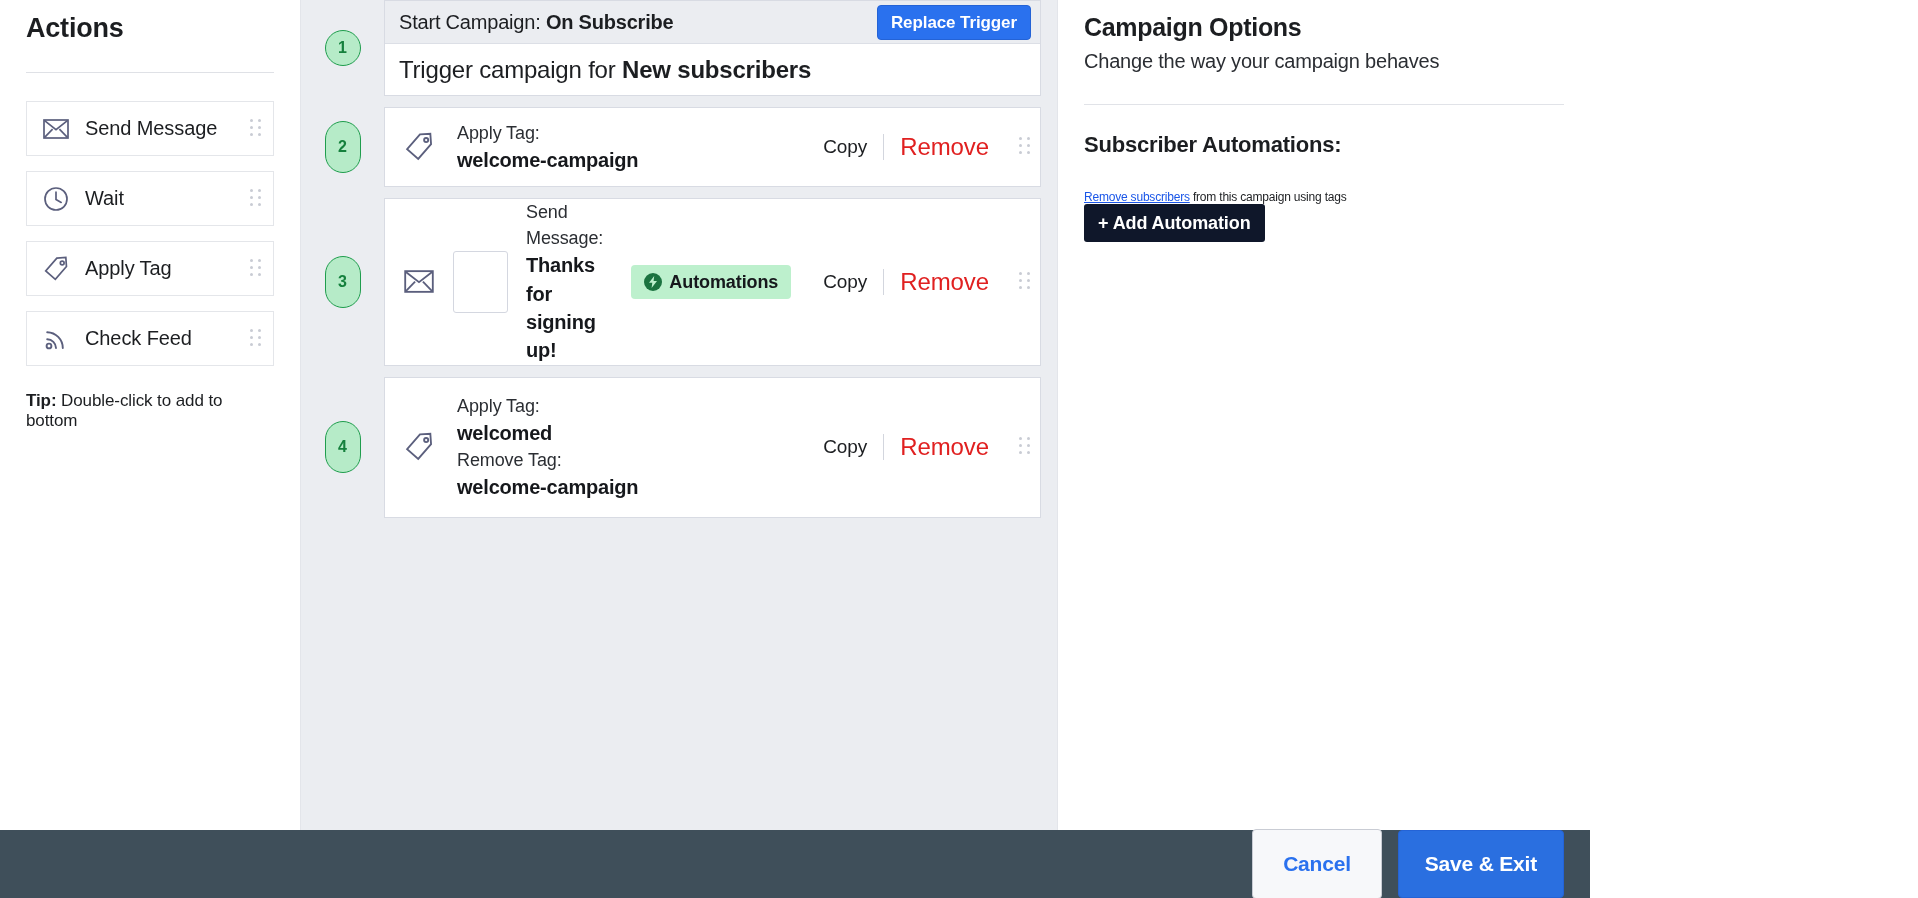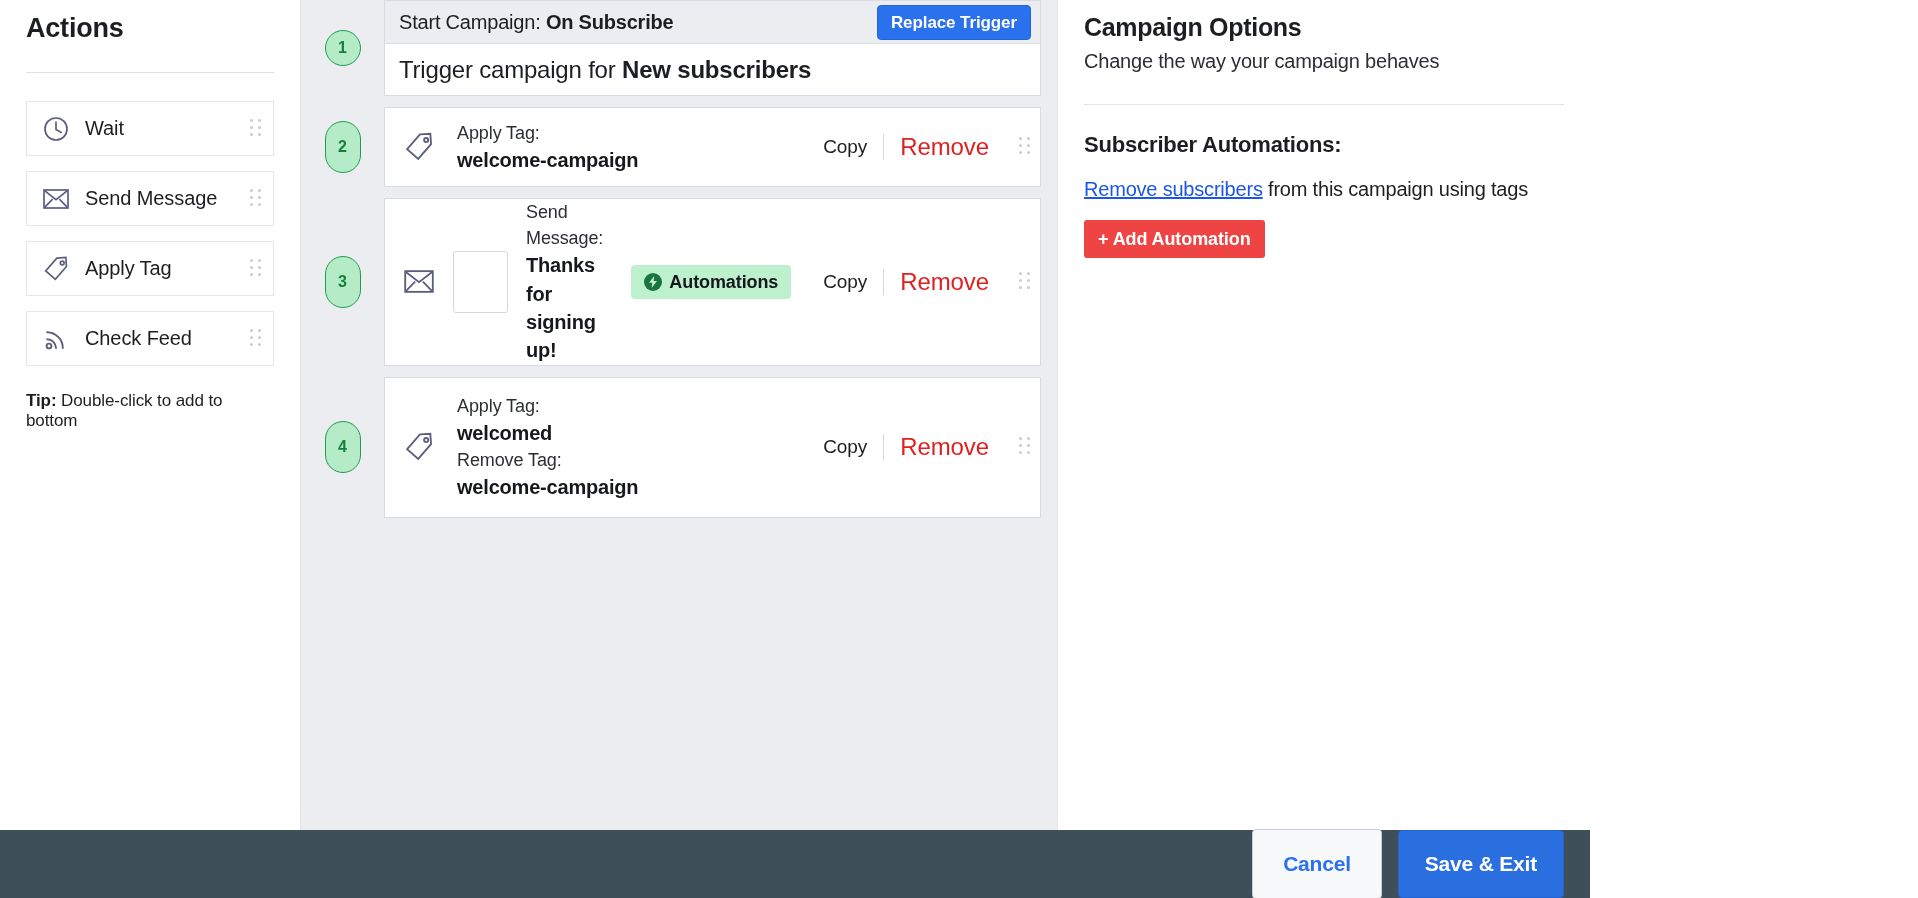--- a/index.html
+++ b/index.html
@@ -313,34 +313,33 @@
     background: #e1e3e8;
     margin: 31px 0 27px 0;
   }
   .rp-section-title {
     font-size: 22px;
     font-weight: bold;
     color: #1c1e21;
     letter-spacing: -0.2px;
   }
   .rp-line {
-    font-size: 20px;
-    color: #1c1e21;
-    margin-top: 20px;
+    font-size: 12px;
+    color: #1c1e21;
+    margin-top: 32px;
     letter-spacing: -0.2px;
   }
   .rp-link {
     color: #1a56e8;
     text-decoration: underline;
     cursor: pointer;
   }
   .btn-add {
     display: inline-block;
-    margin-top: 19px;
-    background: #ef4444;
+    background: #0f172a;
     color: #ffffff;
     border: none;
     border-radius: 3px;
     font-size: 18px;
     font-weight: bold;
     padding: 10px 14px;
     cursor: pointer;
     line-height: 1;
     letter-spacing: -0.1px;
   }
@@ -383,49 +382,49 @@
 </style>
 </head>
 <body>
 
 <div id="app">
   <div class="body-row">
 
     <aside class="sidebar">
       <div class="sidebar-title">Actions</div>
       <div class="sidebar-divider"></div>
-
-      <div class="action-item">
-        <span class="action-icon">
-          <svg width="26" height="26" viewBox="0 0 26 26" fill="none" stroke="currentColor" stroke-width="1.7">
-            <circle cx="13" cy="13" r="11"></circle>
-            <path d="M13 6.2 V13.4 L18.2 16.4" stroke-linecap="round"></path>
-          </svg>
-        </span>
-        <span class="action-label">Wait</span>
-        <span class="grip">
-          <i></i>
-            <i></i>
-            <i></i>
-            <i></i>
-            <i></i>
-            <i></i>
-        </span>
-      </div>
 
       <div class="action-item">
         <span class="action-icon">
           <svg width="26" height="20" viewBox="0 0 26 20" fill="none" stroke="currentColor" stroke-width="1.7">
             <rect x="1" y="1" width="24" height="18"></rect>
             <path d="M1.6 1.7 L13 10.6 L24.4 1.7"></path>
             <path d="M1.6 18.4 L9.6 10.2"></path>
               <path d="M24.4 18.4 L16.4 10.2"></path>
           </svg>
         </span>
         <span class="action-label">Send Message</span>
+        <span class="grip">
+          <i></i>
+            <i></i>
+            <i></i>
+            <i></i>
+            <i></i>
+            <i></i>
+        </span>
+      </div>
+
+      <div class="action-item">
+        <span class="action-icon">
+          <svg width="26" height="26" viewBox="0 0 26 26" fill="none" stroke="currentColor" stroke-width="1.7">
+            <circle cx="13" cy="13" r="11"></circle>
+            <path d="M13 6.2 V13.4 L18.2 16.4" stroke-linecap="round"></path>
+          </svg>
+        </span>
+        <span class="action-label">Wait</span>
         <span class="grip">
           <i></i>
             <i></i>
             <i></i>
             <i></i>
             <i></i>
             <i></i>
         </span>
       </div>
 

